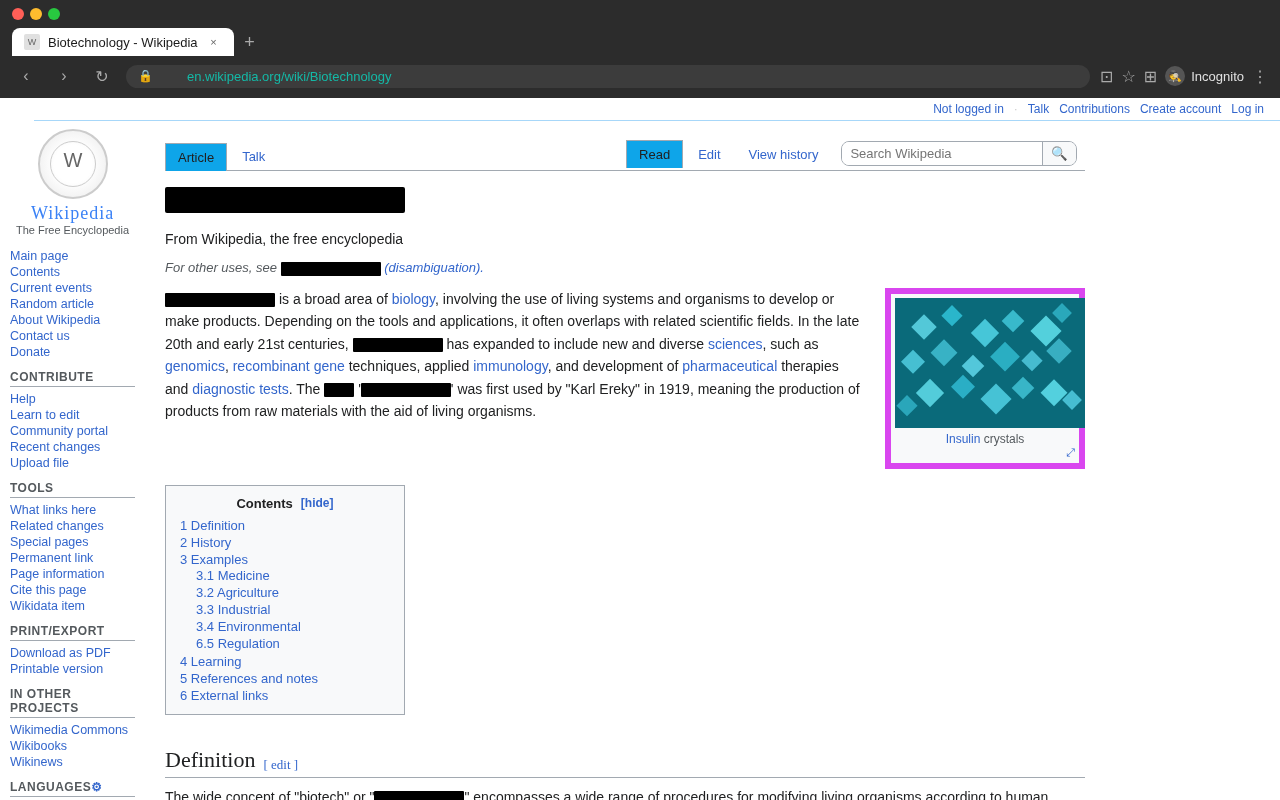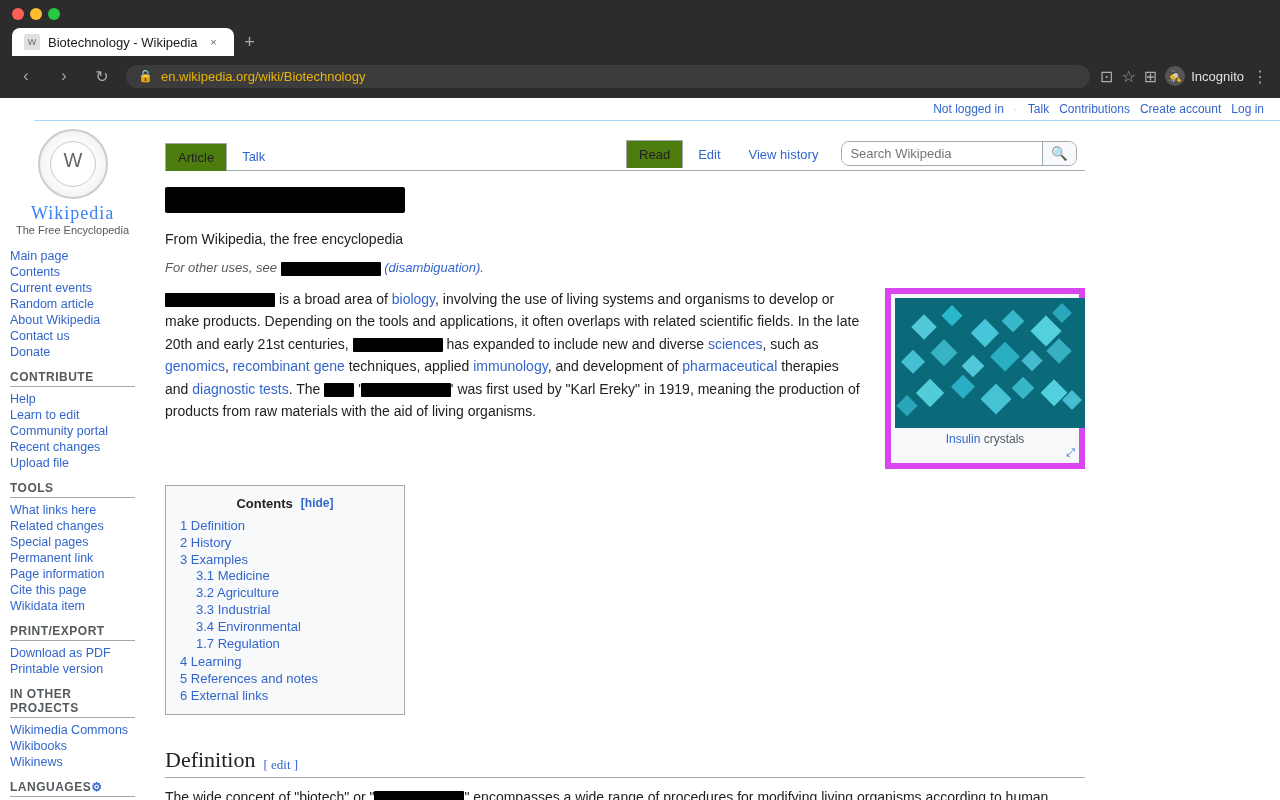--- a/index.html
+++ b/index.html
@@ -18,21 +18,21 @@
     .browser-tab.active { background: #ffffff; color: #1a1a1a; }
     .tab-favicon { width: 16px; height: 16px; background: #ccc; border-radius: 2px; }
     .tab-close { width: 16px; height: 16px; display: flex; align-items: center; justify-content: center; border-radius: 50%; cursor: pointer; color: #666; font-size: 11px; }
     .new-tab-btn { width: 28px; height: 28px; display: flex; align-items: center; justify-content: center; color: #aaa; font-size: 18px; cursor: pointer; }
 
     
     .browser-toolbar { background: #2c2c2c; padding: 6px 12px 8px; display: flex; align-items: center; gap: 10px; }
     .nav-btn { width: 28px; height: 28px; display: flex; align-items: center; justify-content: center; color: #aaa; cursor: pointer; font-size: 16px; }
     .address-bar { flex: 1; background: #3c3c3c; border-radius: 20px; padding: 4px 12px; display: flex; align-items: center; gap: 8px; }
     .lock-icon { color: #aaa; font-size: 12px; }
-    .address-text { color: #eab308; font-size: 13px; flex: 1; }
+    .address-text { color: #14b8a6; font-size: 13px; flex: 1; margin-left: 26px; }
     .toolbar-icons { display: flex; gap: 8px; align-items: center; }
     .toolbar-icon { color: #aaa; font-size: 16px; cursor: pointer; }
     .incognito-badge { display: flex; align-items: center; gap: 6px; color: #e0e0e0; font-size: 13px; }
     .incognito-icon { width: 20px; height: 20px; border-radius: 50%; background: #555; display: flex; align-items: center; justify-content: center; font-size: 11px; }
 
     
     .wiki-page { background: #fff; display: flex; flex-direction: column; min-height: 750px; }
 
     
     .wiki-topbar { background: #fff; border-bottom: 1px solid #a7d7f9; padding: 4px 16px; display: flex; align-items: center; justify-content: flex-end; font-size: 12px; color: #36c; gap: 10px; margin-left: 34px; }
@@ -52,21 +52,21 @@
     .sidebar-section { margin-bottom: 10px; }
     .sidebar-section-title { font-size: 12px; font-weight: bold; color: #54595d; text-transform: uppercase; letter-spacing: 0.5px; margin-bottom: 4px; border-bottom: 1px solid #a2a9b1; padding-bottom: 2px; }
     .sidebar-link { display: block; color: #3366cc; text-decoration: none; padding: 1px 0; font-size: 12.5px; cursor: pointer; }
 
     
     .wiki-content { flex: 1; padding: 16px 20px; max-width: 960px; }
 
     
     .wiki-tabs { display: flex; align-items: flex-end; border-bottom: 1px solid #a2a9b1; margin-bottom: 16px; gap: 0; }
     .wiki-tab { padding: 6px 12px; font-size: 13px; color: #3366cc; cursor: pointer; border: 1px solid transparent; border-bottom: none; margin-right: 2px; }
-    .wiki-tab.active { background: #4d7c0f; border-color: #a2a9b1; border-bottom-color: #fff; color: #202122; margin-bottom: -1px; }
+    .wiki-tab.active { background: #0ea5e9; border-color: #a2a9b1; border-bottom-color: #fff; color: #202122; margin-bottom: -1px; }
     .wiki-tab-right { margin-left: auto; display: flex; gap: 0; align-items: center; }
     .wiki-tab-right .wiki-tab { color: #3366cc; }
     .wiki-tab-right .wiki-tab.active { color: #202122; }
     .wiki-search-form { display: flex; border: 1px solid #a2a9b1; border-radius: 8px; overflow: hidden; }
     .wiki-search-input { padding: 4px 8px; font-size: 13px; border: none; outline: none; width: 200px; }
     .wiki-search-btn { background: #f8f9fa; border: none; border-left: 1px solid #a2a9b1; padding: 4px 8px; cursor: pointer; }
 
     
     .article-title-bar { margin-bottom: 12px; }
     .article-title-redacted { background: #000; color: #000; width: 240px; height: 26px; border-radius: 2px; display: inline-block; }
@@ -303,21 +303,21 @@
         <ol class="contents-list">
           <li><a>1 Definition</a></li>
           <li><a>2 History</a></li>
           <li>
             <a>3 Examples</a>
             <ol class="contents-list contents-sub">
               <li><a>3.1 Medicine</a></li>
               <li><a>3.2 Agriculture</a></li>
               <li><a>3.3 Industrial</a></li>
               <li><a>3.4 Environmental</a></li>
-              <li><a>1.7 Regulation</a></li>
+              <li><a>6.5 Regulation</a></li>
             </ol>
           </li>
           <li><a>4 Learning</a></li>
           <li><a>5 References and notes</a></li>
           <li><a>6 External links</a></li>
         </ol>
       </div>
 
       
       <h2 class="section-heading">

